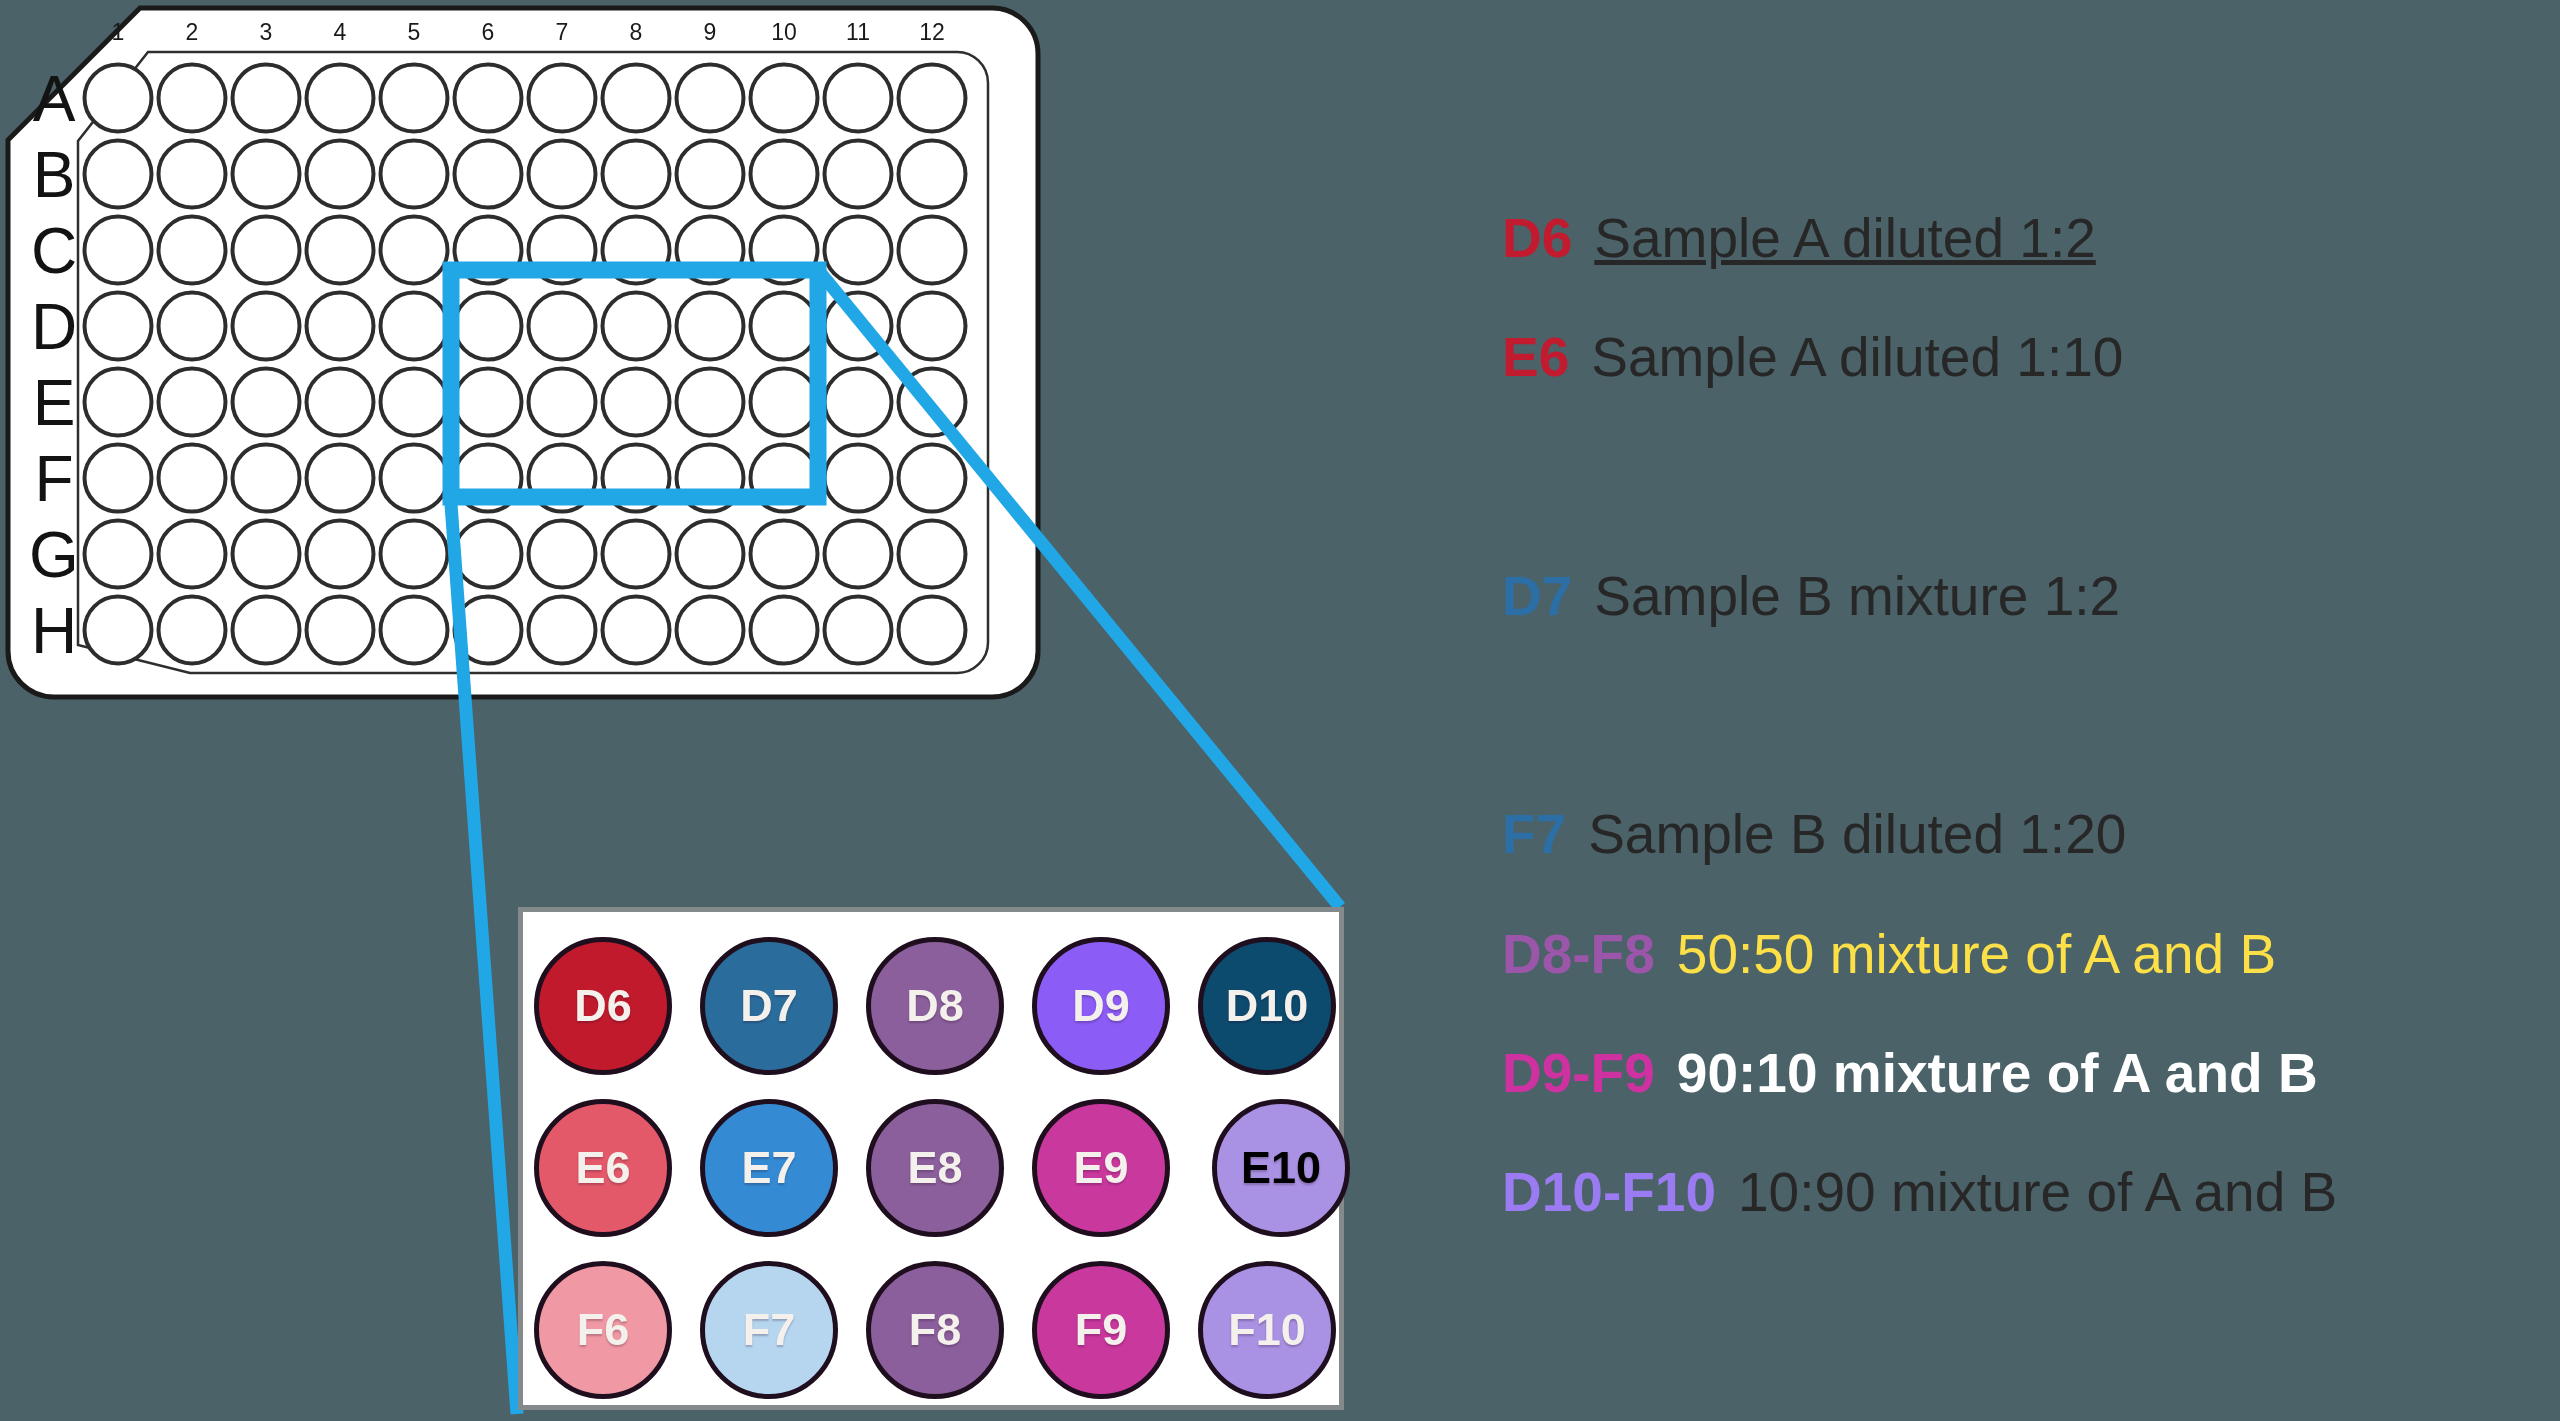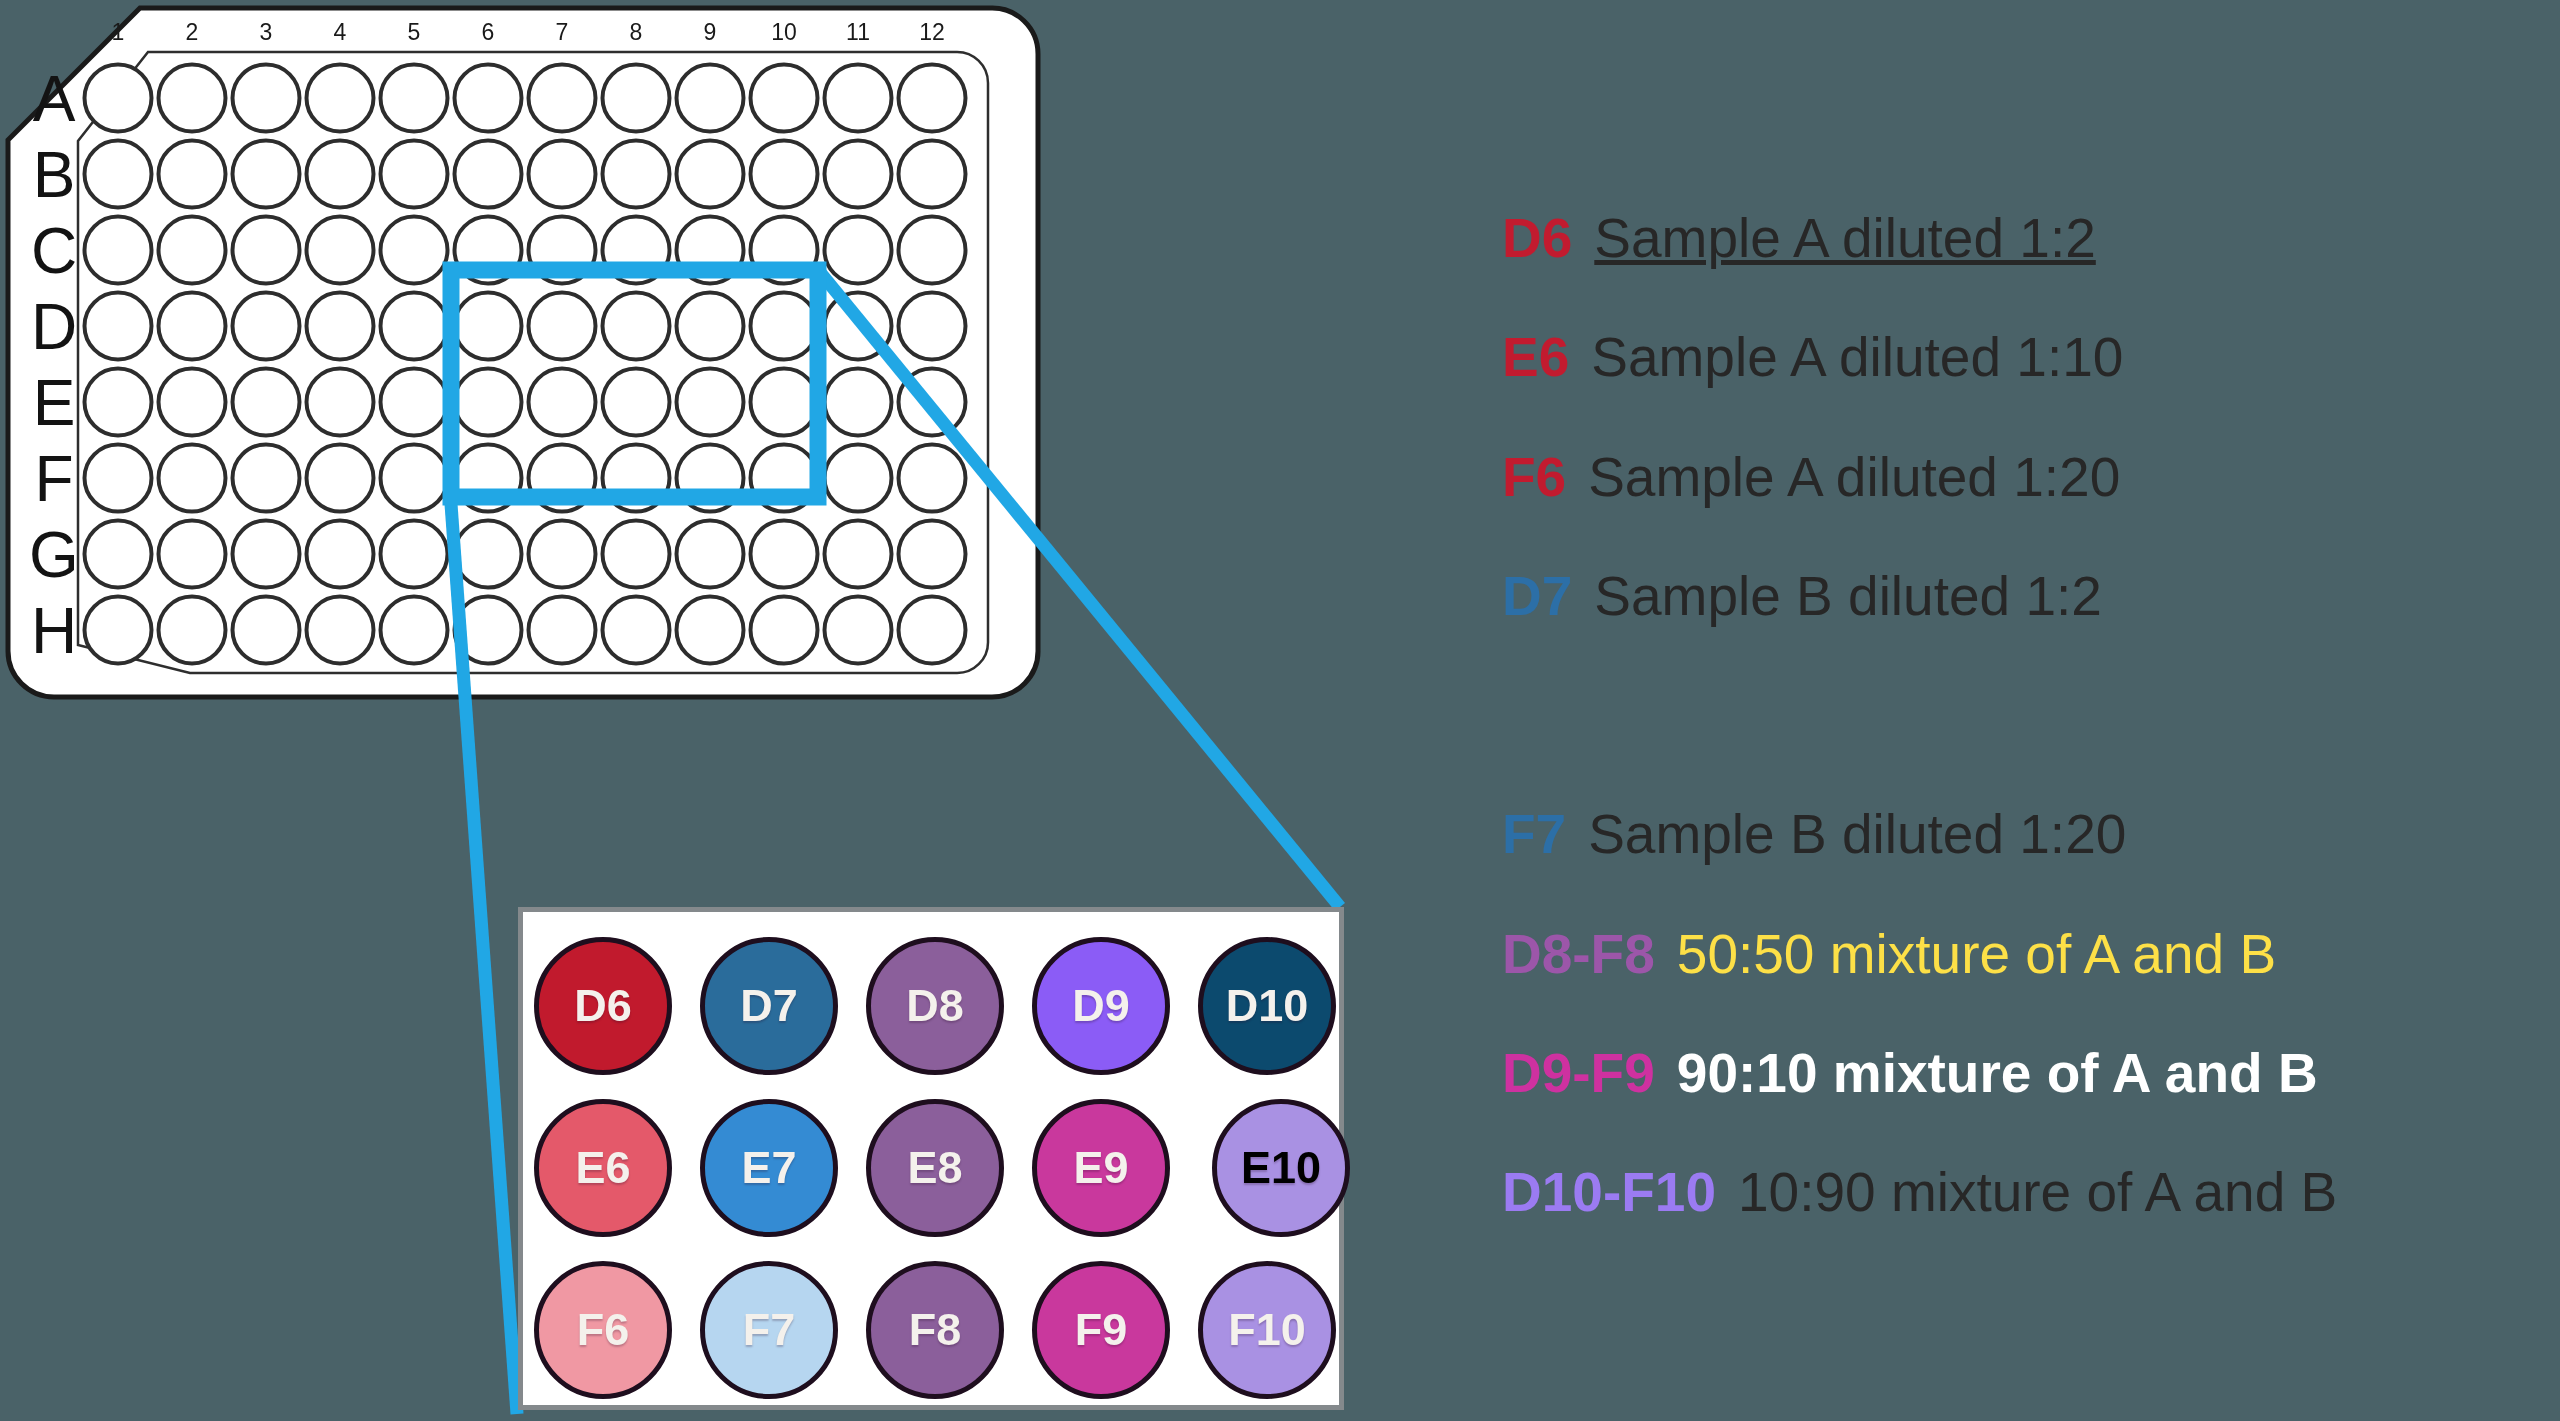--- a/index.html
+++ b/index.html
@@ -216,21 +216,20 @@
         <span>F9</span>
       </div>
       <div class="pwell" style="left: 675px; top: 349px; background: rgb(169, 145, 227); border-color: rgb(30, 14, 30); color: rgb(244, 241, 236);">
         <span>F10</span>
       </div>
     </div>
 
   <div class="legend" id="legend">
       <div class="lg-row" style="top: 202px;"><span class="lg-label" style="color: rgb(194, 27, 47);">D6</span><span class="lg-text" style="color: rgb(39, 39, 39); text-decoration: underline;">Sample A diluted 1:2</span></div>
       <div class="lg-row" style="top: 321.25px;"><span class="lg-label" style="color: rgb(194, 27, 47);">E6</span><span class="lg-text" style="color: rgb(39, 39, 39);">Sample A diluted 1:10</span></div>
-      <div class="lg-row" style="top: 440.5px;"><span class="lg-label" style="color: rgb(194, 27, 47);">F6</span><span class="lg-text" style="color: rgb(39, 39, 39);">Sample A diluted 1:20</span></div>
-      <div class="lg-row" style="top: 559.75px;"><span class="lg-label" style="color: rgb(44, 111, 167);">D7</span><span class="lg-text" style="color: rgb(39, 39, 39);">Sample B diluted 1:2</span></div>
+      <div class="lg-row" style="top: 559.75px;"><span class="lg-label" style="color: rgb(44, 111, 167);">D7</span><span class="lg-text" style="color: rgb(39, 39, 39);">Sample B mixture 1:2</span></div>
       <div class="lg-row" style="top: 798.25px;"><span class="lg-label" style="color: rgb(44, 111, 167);">F7</span><span class="lg-text" style="color: rgb(39, 39, 39);">Sample B diluted 1:20</span></div>
       <div class="lg-row" style="top: 917.5px;"><span class="lg-label" style="color: rgb(156, 86, 169);">D8-F8</span><span class="lg-text" style="color: #fde047;">50:50 mixture of A and B</span></div>
       <div class="lg-row" style="top: 1036.75px;"><span class="lg-label" style="color: rgb(206, 49, 160);">D9-F9</span><span class="lg-text" style="color: #ffffff; font-weight: bold;">90:10 mixture of A and B</span></div>
       <div class="lg-row" style="top: 1156px;"><span class="lg-label" style="color: rgb(155, 123, 242);">D10-F10</span><span class="lg-text" style="color: rgb(39, 39, 39); text-align: center;">10:90 mixture of A and B</span></div>
     </div>
 
 </div>
 
 </body></html>

